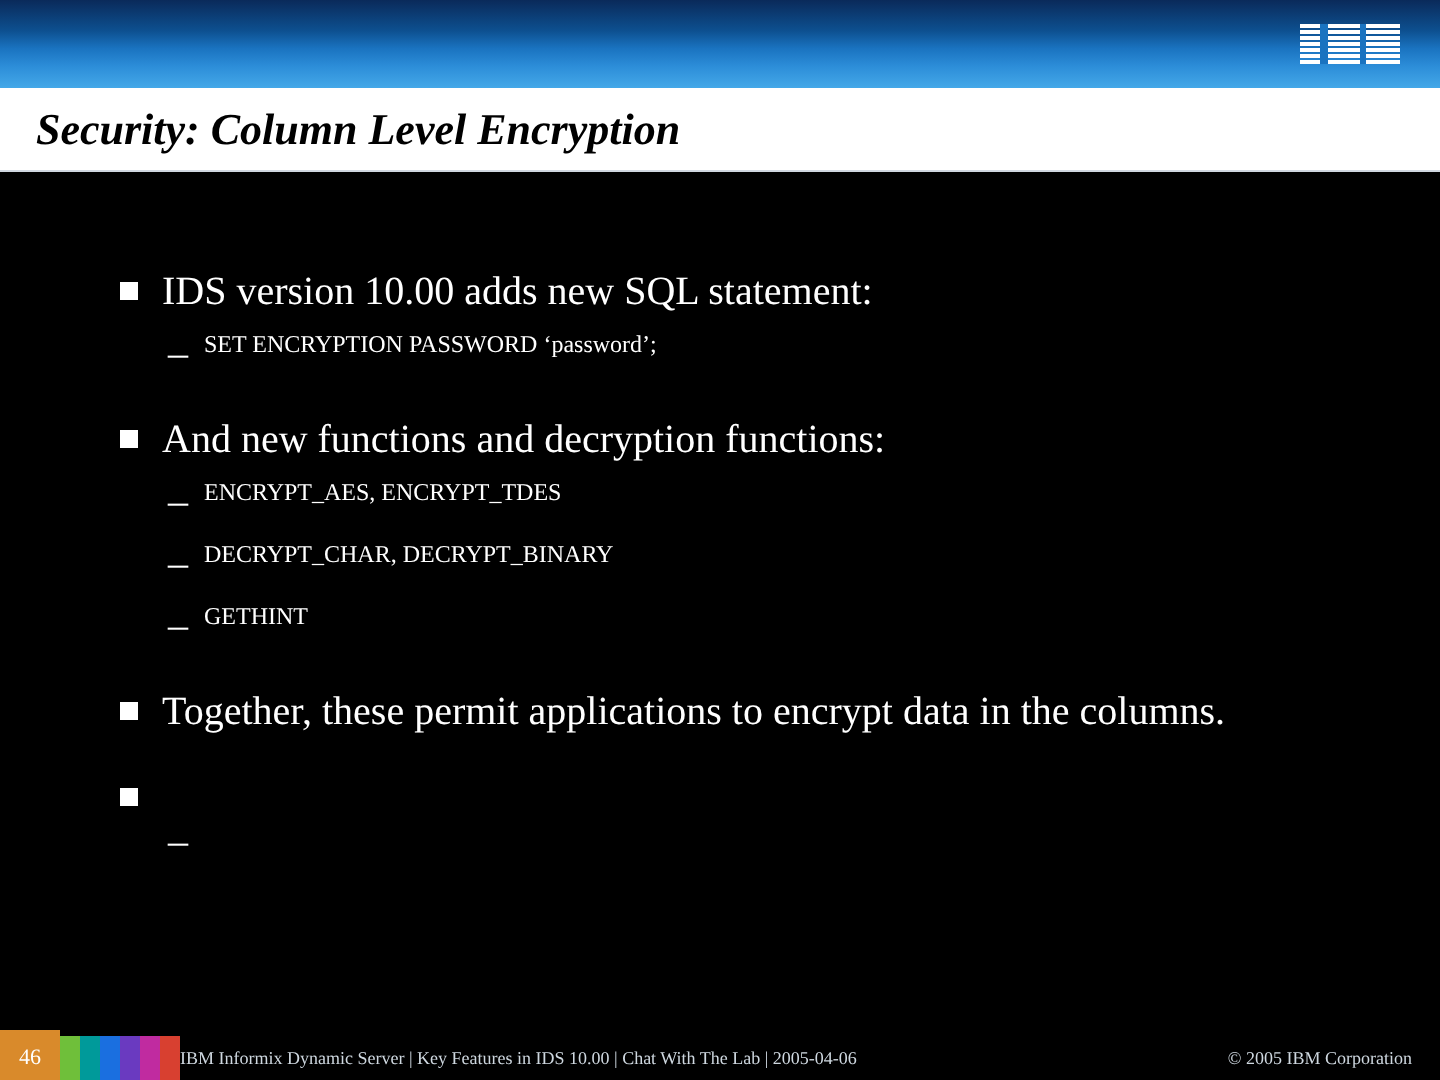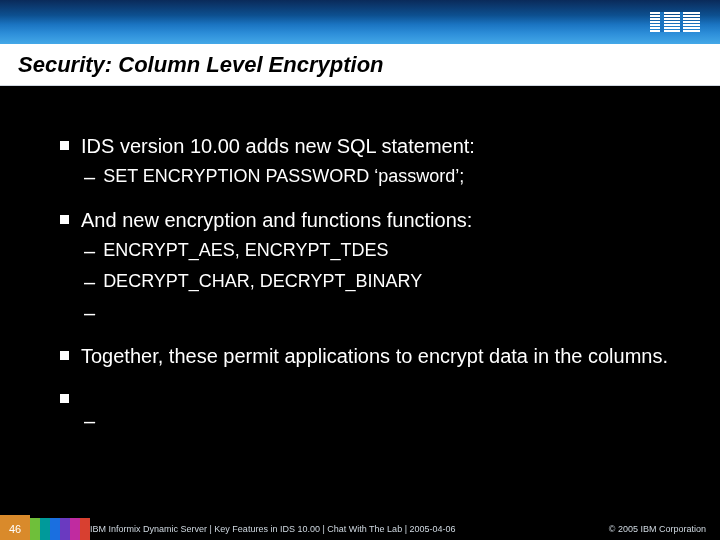--- a/index.html
+++ b/index.html
@@ -1,35 +1,35 @@
 <!DOCTYPE html>
 <html><head>
 <meta charset="utf-8">
 <style>
   * { margin: 0; padding: 0; box-sizing: border-box; }
   html, body { width: 720px; height: 540px; overflow: hidden; font-family: Arial, Helvetica, sans-serif; background: #000; }
-  .slide { width: 720px; height: 540px; position: relative; display: flex; flex-direction: column; }
+  .slide { width: 720px; height: 540px; position: relative; display: flex; flex-direction: column; font-family: Liberation Serif, serif; }
   .header {
     height: 44px;
     background: linear-gradient(180deg, #0a2a5a 0%, #0d5090 35%, #1a73c0 55%, #2c8dd8 75%, #44a8e8 100%);
     position: relative;
     display: flex; align-items: center; justify-content: flex-end;
     padding-right: 20px;
   }
   .ibm-logo { display: flex; gap: 2px; align-items: center; }
   .ibm-logo svg { display:block; }
   .title-bar { height: 42px; background: #ffffff; display:flex; align-items:center; padding: 0 18px; border-bottom: 1px solid #d0d7e0; }
   .title-bar h1 { font-size: 22px; font-weight: bold; font-style: italic; color: #000; }
   .body { flex: 1; background: #000; color: #fff; padding: 14px 30px 10px 60px; margin-top: 26px; }
   .b1 { display:flex; align-items:flex-start; margin: 8px 0 6px 0; }
   .b1 .sq { width:9px; height:9px; background:#fff; margin-top:7px; margin-right:12px; flex:0 0 auto; }
   .b1 .txt { font-size: 20px; line-height:1.25; }
   .b2 { display:flex; align-items:flex-start; margin: 6px 0 6px 24px; }
   .b2 .dash { color:#fff; font-size:20px; margin-right:8px; line-height:1.25; }
-  .b2 .txt { font-size: 18px; line-height:1.25; }
+  .b2 .txt { font-size: 12px; line-height:1.25; }
   .spacer-sm { height: 4px; }
   .footer {
     height: 22px;
     display:flex; align-items:center;
     font-size: 9px;
     color: #cfd8e0;
     background: #000;
     position: relative;
   }
   .footer .slidenum {
@@ -87,32 +87,33 @@
     </div>
     <div class="b2">
       <span class="dash">–</span>
       <span class="txt">SET ENCRYPTION PASSWORD ‘password’;</span>
     </div>
 
     <div class="spacer-sm"></div>
 
     <div class="b1">
       <span class="sq"></span>
-      <span class="txt">And new encryption and functions functions:</span>
+      <span class="txt">And new functions and decryption functions:</span>
     </div>
     <div class="b2">
       <span class="dash">–</span>
       <span class="txt">ENCRYPT_AES, ENCRYPT_TDES</span>
     </div>
     <div class="b2">
       <span class="dash">–</span>
       <span class="txt">DECRYPT_CHAR, DECRYPT_BINARY</span>
     </div>
     <div class="b2">
       <span class="dash">–</span>
+      <span class="txt">GETHINT</span>
     </div>
 
     <div class="spacer-sm"></div>
 
     <div class="b1">
       <span class="sq"></span>
       <span class="txt">Together, these permit applications to encrypt data in the columns.</span>
     </div>
 
     <div class="spacer-sm"></div>

